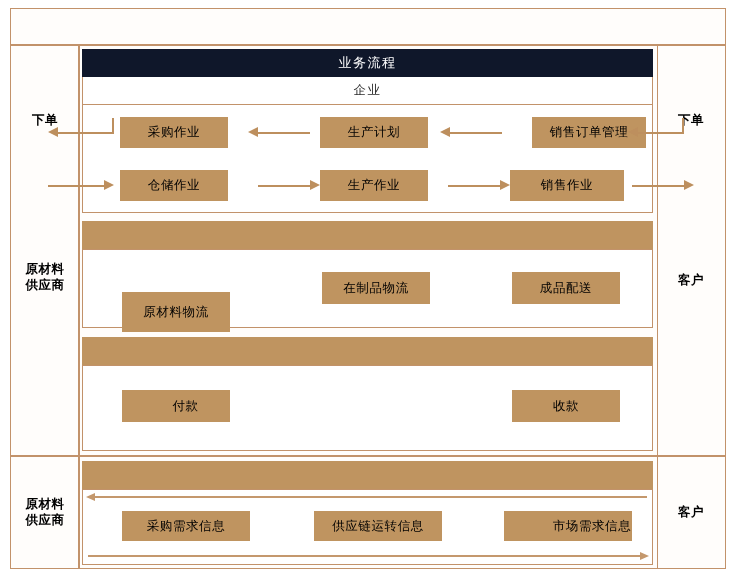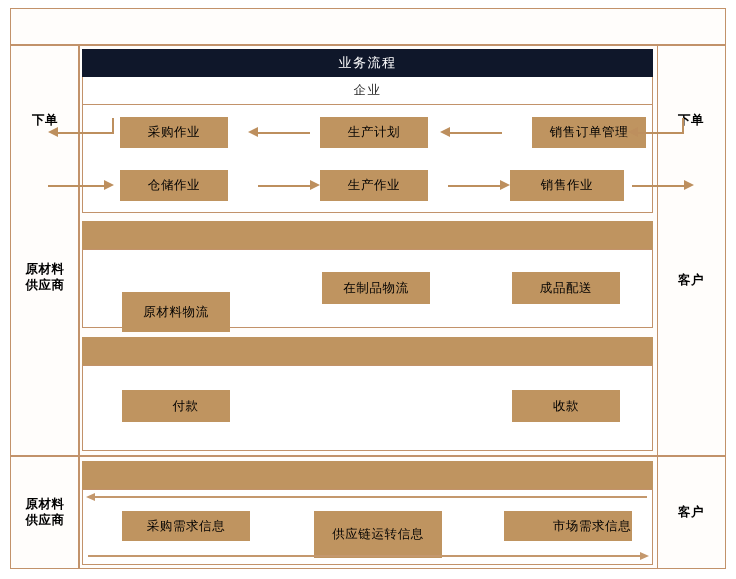--- a/index.html
+++ b/index.html
@@ -215,21 +215,21 @@
   <div class="abs band" style="left:82px;top:461px;width:571px;height:28px;"></div>
 
   <div class="abs whitebox" style="left:82px;top:489px;width:571px;height:76px;"></div>
 
   <div class="abs thinline" style="left:95px;top:496px;width:552px;"></div>
   <div class="abs th-left" style="left:86px;top:492.5px;"></div>
 
   <div class="abs node" style="left:122px;top:511px;width:128px;height:30px;">
     <span>采购需求信息</span>
   </div>
-  <div class="abs node" style="left:314px;top:511px;width:128px;height:47px;">
+  <div class="abs node" style="left:314px;top:511px;width:128px;height:30px;">
     <span>供应链运转信息</span>
   </div>
   <div class="abs node" style="left:504px;top:511px;width:128px;height:30px;padding-left:48px;">
     <span>市场需求信息</span>
   </div>
 
   <div class="abs thinline" style="left:88px;top:555px;width:552px;"></div>
   <div class="abs th-right" style="left:640px;top:551.5px;"></div>
 
 </div>

